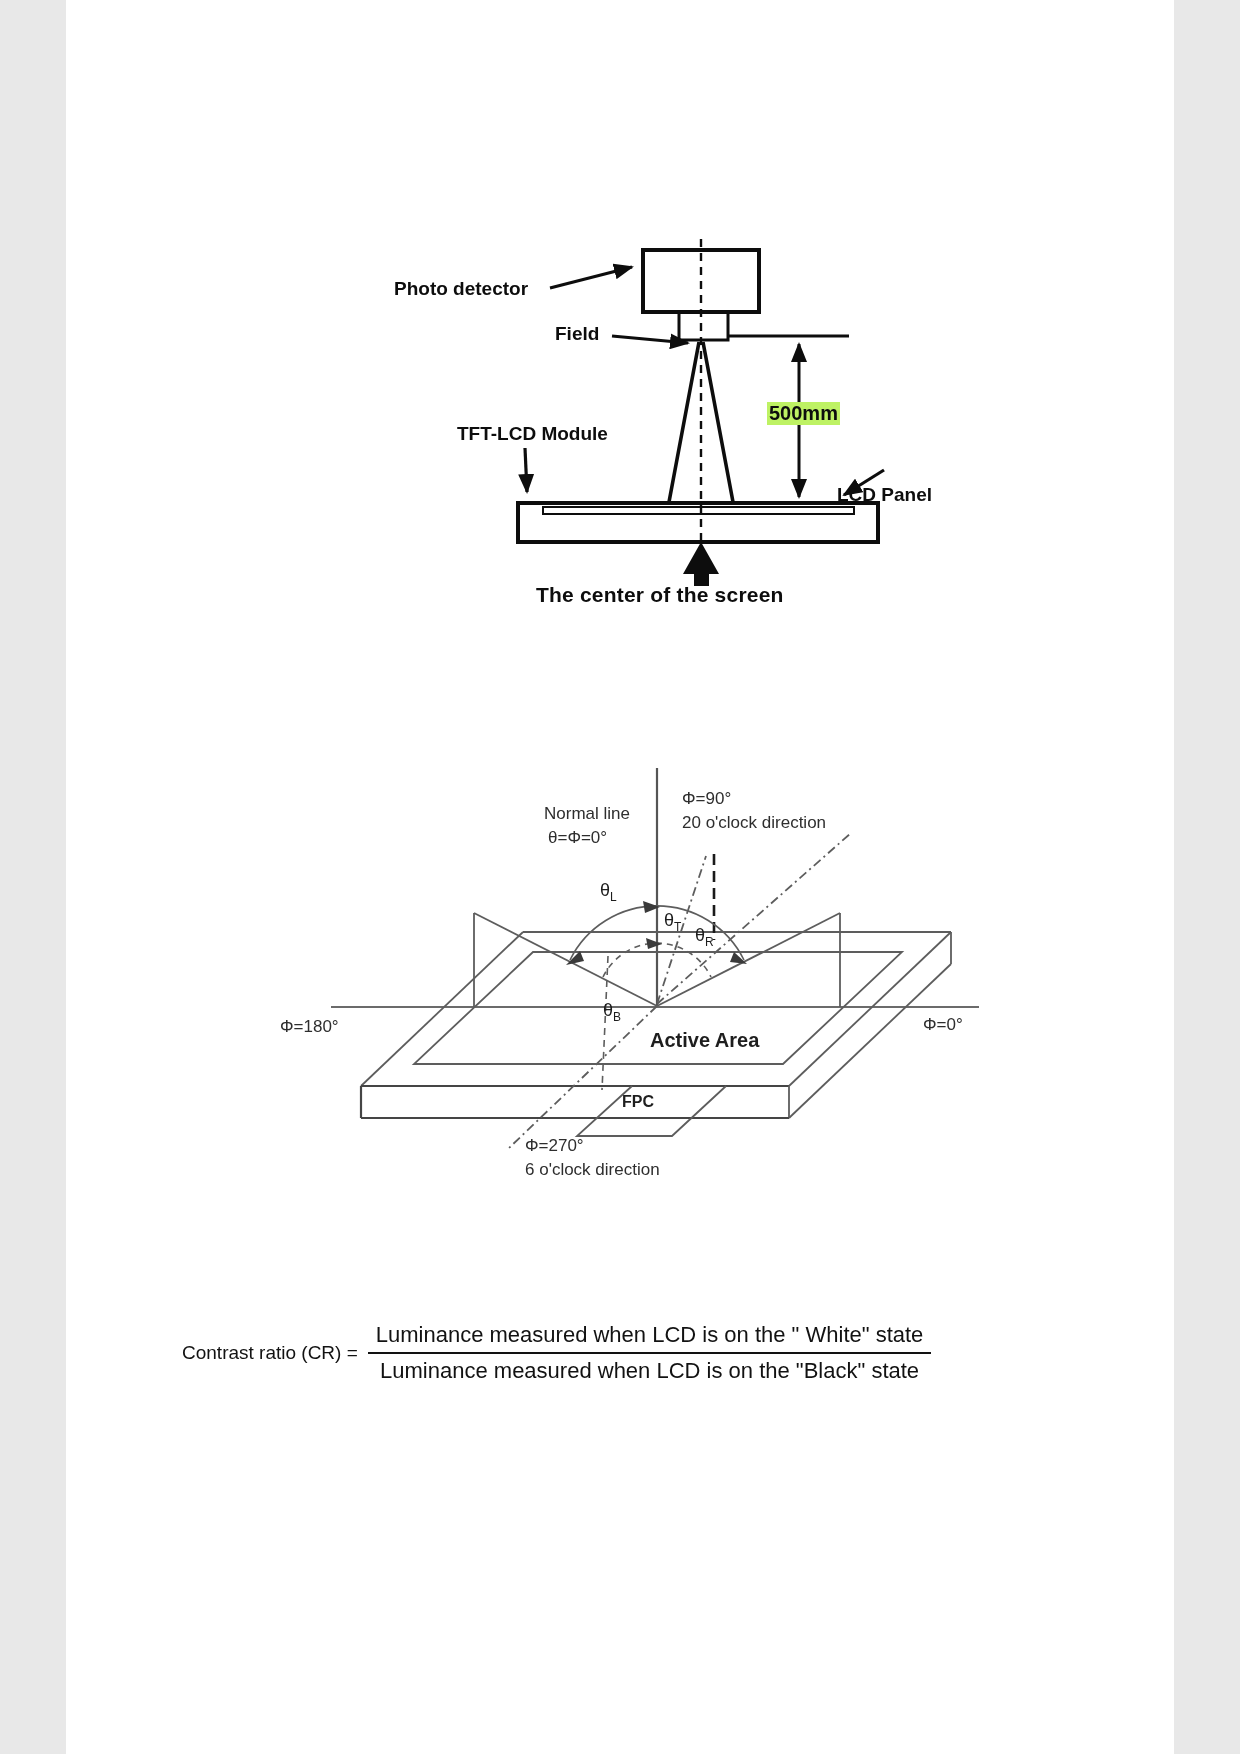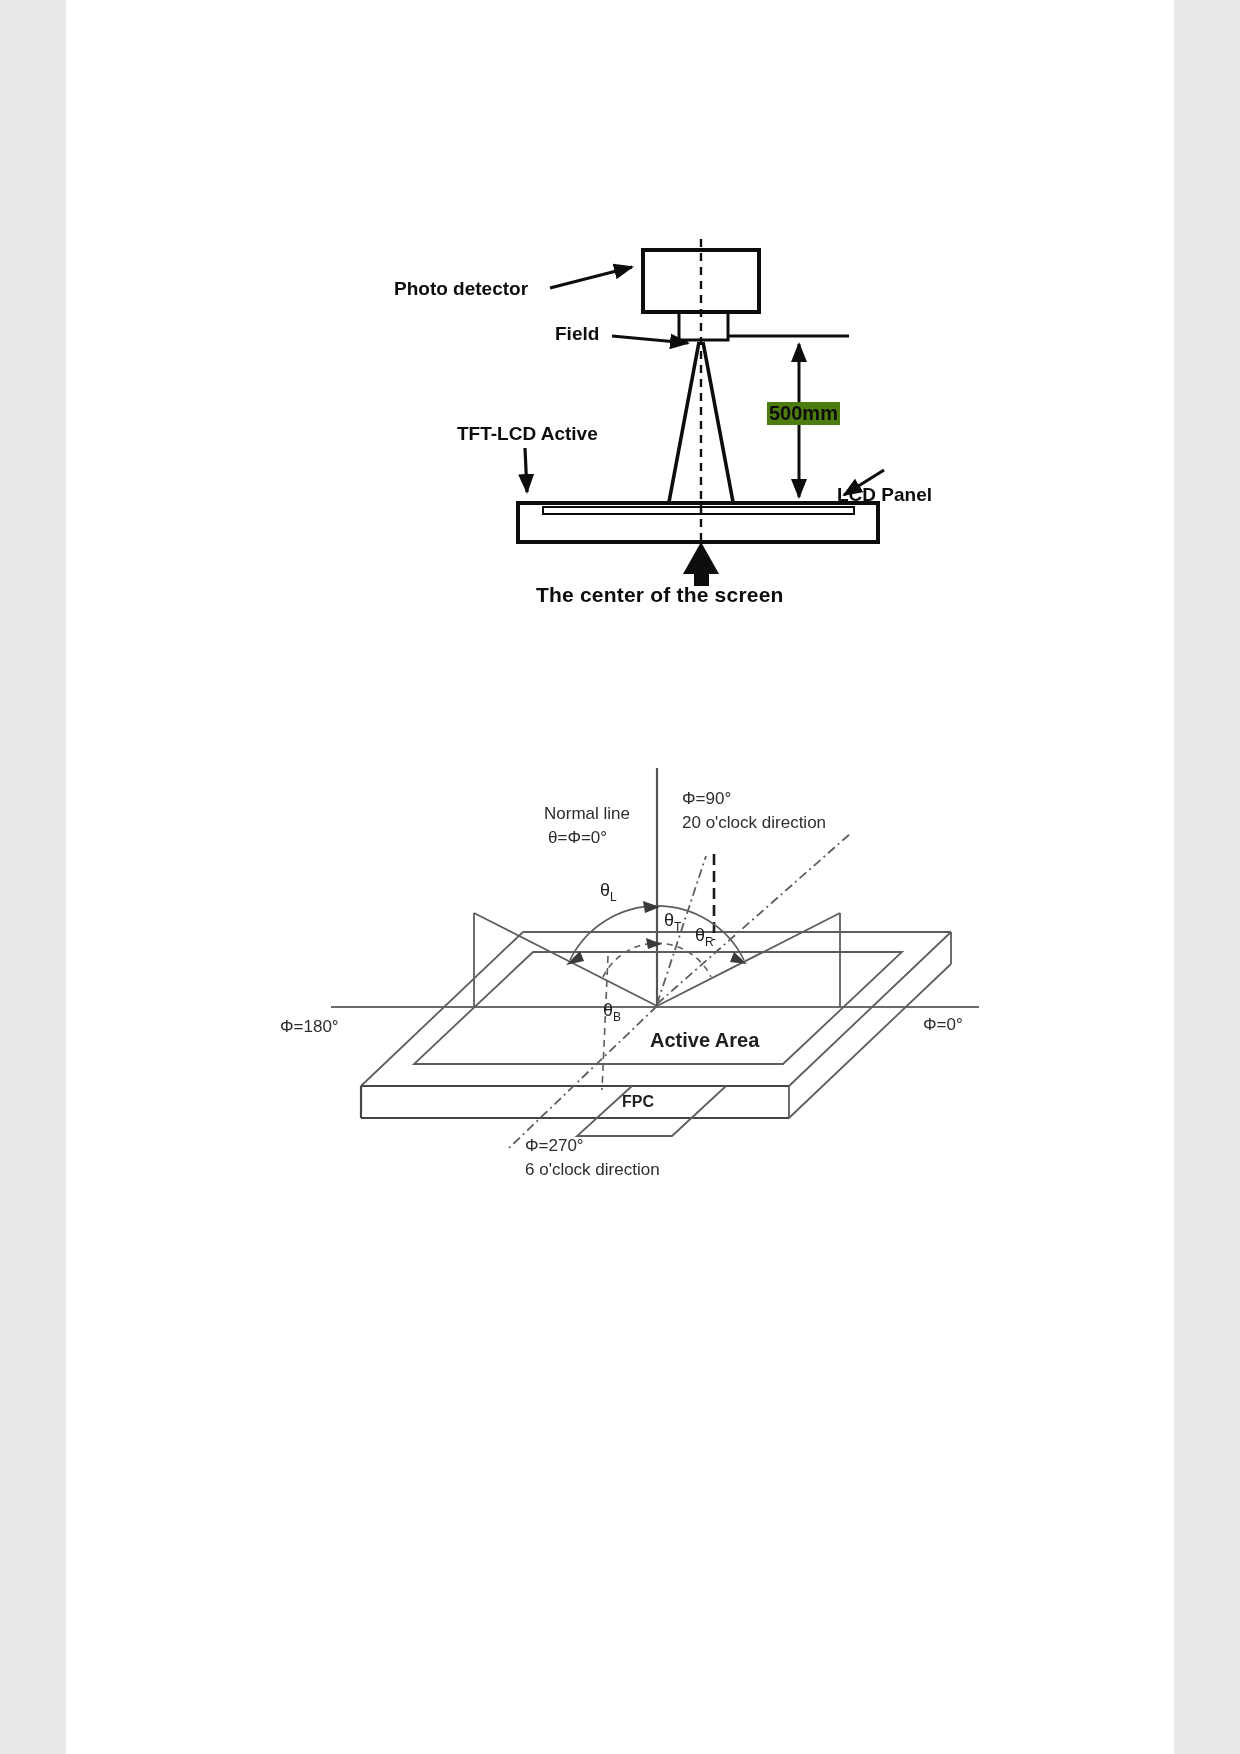--- a/index.html
+++ b/index.html
@@ -9,21 +9,21 @@
     font-family:"Liberation Sans", sans-serif;
   }
   svg.strokes{position:absolute;left:0;top:0;}
   .lbl{position:absolute;white-space:nowrap;line-height:1.15;}
   .top-lbl{font-weight:bold;color:#0d0d0d;font-size:19px;}
   .mid-lbl{color:#2e2e2e;font-size:17px;font-weight:400;}
   .mid-lbl.b{font-weight:bold;color:#1e1e1e;}
   .theta{font-size:18px;color:#1e1e1e;}
   .theta sub{font-size:12px;}
   .caption{font-weight:bold;color:#0d0d0d;font-size:21px;letter-spacing:.2px;}
-  .dim-lbl{font-weight:bold;color:#0d0d0d;font-size:20px;background:#4d7c0f;padding:0 2px;}
+  .dim-lbl{font-weight:bold;color:#0d0d0d;font-size:20px;background:#bef264;padding:0 2px;}
   .formula{
     position:absolute;left:116px;top:1322px;display:flex;align-items:center;
     color:#121212;
   }
   .formula .lhs{font-size:19px;margin-right:10px;}
   .formula .frac{display:inline-flex;flex-direction:column;text-align:center;font-size:22px;}
   .formula .num{border-bottom:2px solid #121212;padding:0 8px 4px 8px;}
   .formula .den{padding:4px 8px 0 8px;}
 </style>
 </head>
@@ -101,35 +101,42 @@
 
       <polygon points="594,907 577,901 579,913" fill="#3a3a3a" stroke="none"></polygon>
       <polygon points="500,965 514,951 518,961" fill="#3a3a3a" stroke="none"></polygon>
       <polygon points="681,964 668,952 664,962" fill="#3a3a3a" stroke="none"></polygon>
       <polygon points="596,944 580,938 582,949" fill="#3a3a3a" stroke="none"></polygon>
     </g>
   </svg>
 
   <div class="lbl top-lbl" style="left:328px;top:278px;">Photo detector</div>
   <div class="lbl top-lbl" style="left:489px;top:323px;">Field</div>
-  <div class="lbl top-lbl" style="left:391px;top:423px;">TFT-LCD Active</div>
+  <div class="lbl top-lbl" style="left:391px;top:423px;">TFT-LCD Module</div>
   <div class="lbl dim-lbl" style="left:701px;top:402px;">500mm</div>
   <div class="lbl top-lbl" style="left:771px;top:444px;margin-top:40px;">LCD Panel</div>
   <div class="lbl caption" style="left:470px;top:583px;">The center of the screen</div>
 
   <div class="lbl mid-lbl" style="left:478px;top:804px;">Normal line</div>
   <div class="lbl mid-lbl" style="left:482px;top:828px;">θ=Φ=0°</div>
   <div class="lbl mid-lbl" style="left:616px;top:789px;">Φ=90°</div>
   <div class="lbl mid-lbl" style="left:616px;top:813px;">20 o'clock direction</div>
   <div class="lbl mid-lbl" style="left:214px;top:1017px;">Φ=180°</div>
   <div class="lbl mid-lbl" style="left:857px;top:1015px;">Φ=0°</div>
   <div class="lbl mid-lbl" style="left:459px;top:1136px;">Φ=270°</div>
   <div class="lbl mid-lbl" style="left:459px;top:1160px;">6 o'clock direction</div>
   <div class="lbl mid-lbl b" style="left:584px;top:1029px;font-size:20px;">Active Area</div>
   <div class="lbl mid-lbl b" style="left:556px;top:1093px;font-size:16px;">FPC</div>
 
   <div class="lbl theta" style="left:534px;top:880px;"><span>θ</span><sub>L</sub></div>
   <div class="lbl theta" style="left:598px;top:910px;"><span>θ</span><sub>T</sub></div>
   <div class="lbl theta" style="left:629px;top:925px;"><span>θ</span><sub>R</sub></div>
   <div class="lbl theta" style="left:537px;top:1000px;"><span>θ</span><sub>B</sub></div>
 
+  <div class="formula">
+    <span class="lhs">Contrast ratio (CR) =</span>
+    <span class="frac">
+      <span class="num">Luminance measured when LCD is on the " White" state</span>
+      <span class="den">Luminance measured when LCD is on the "Black" state</span>
+    </span>
+  </div>
 
 </div>
 
 </body></html>

